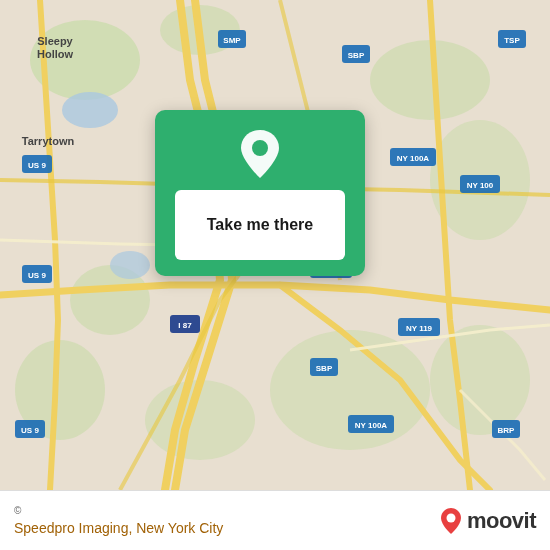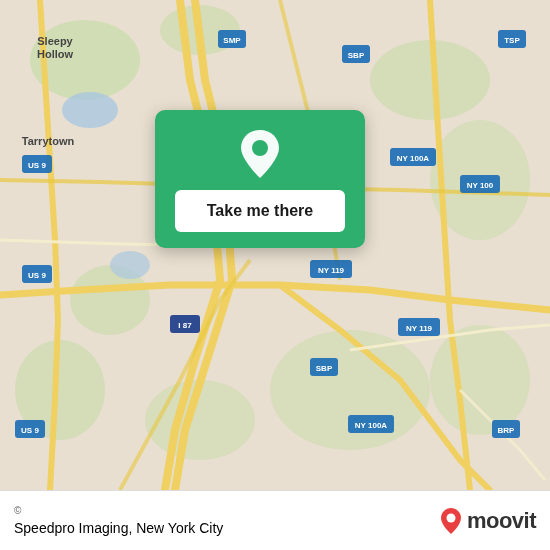--- a/index.html
+++ b/index.html
@@ -49,21 +49,21 @@
       align-items: center;
       justify-content: center;
       margin-bottom: 10px;
     }
 
     #take-me-there-btn {
       background: white;
       color: #1a1a1a;
       border: none;
       border-radius: 6px;
-      padding: 12px 22px;
+      padding: 26px 22px;
       font-size: 16px;
       font-weight: 600;
       cursor: pointer;
       width: 100%;
       text-align: center;
     }
 
     
     #bottom-bar {
       width: 550px;
@@ -84,21 +84,21 @@
     #osm-attribution {
       font-size: 10px;
       color: #666;
       display: flex;
       align-items: center;
       gap: 3px;
     }
 
     #location-name {
       font-size: 14px;
-      color: #000000;
+      color: #a16207;
       font-weight: 500;
       margin-top: 4px;
     }
 
     #moovit-logo {
       display: flex;
       align-items: center;
       gap: 5px;
     }
 

